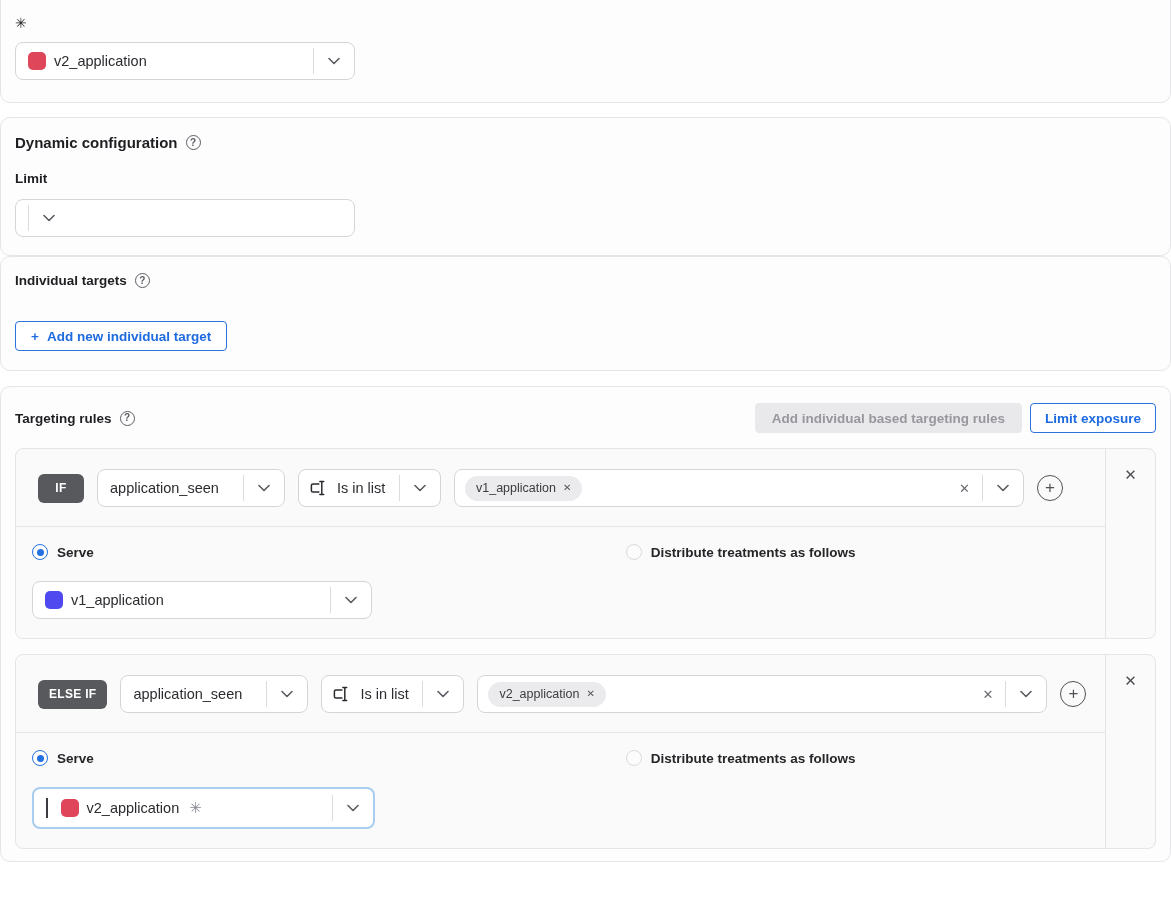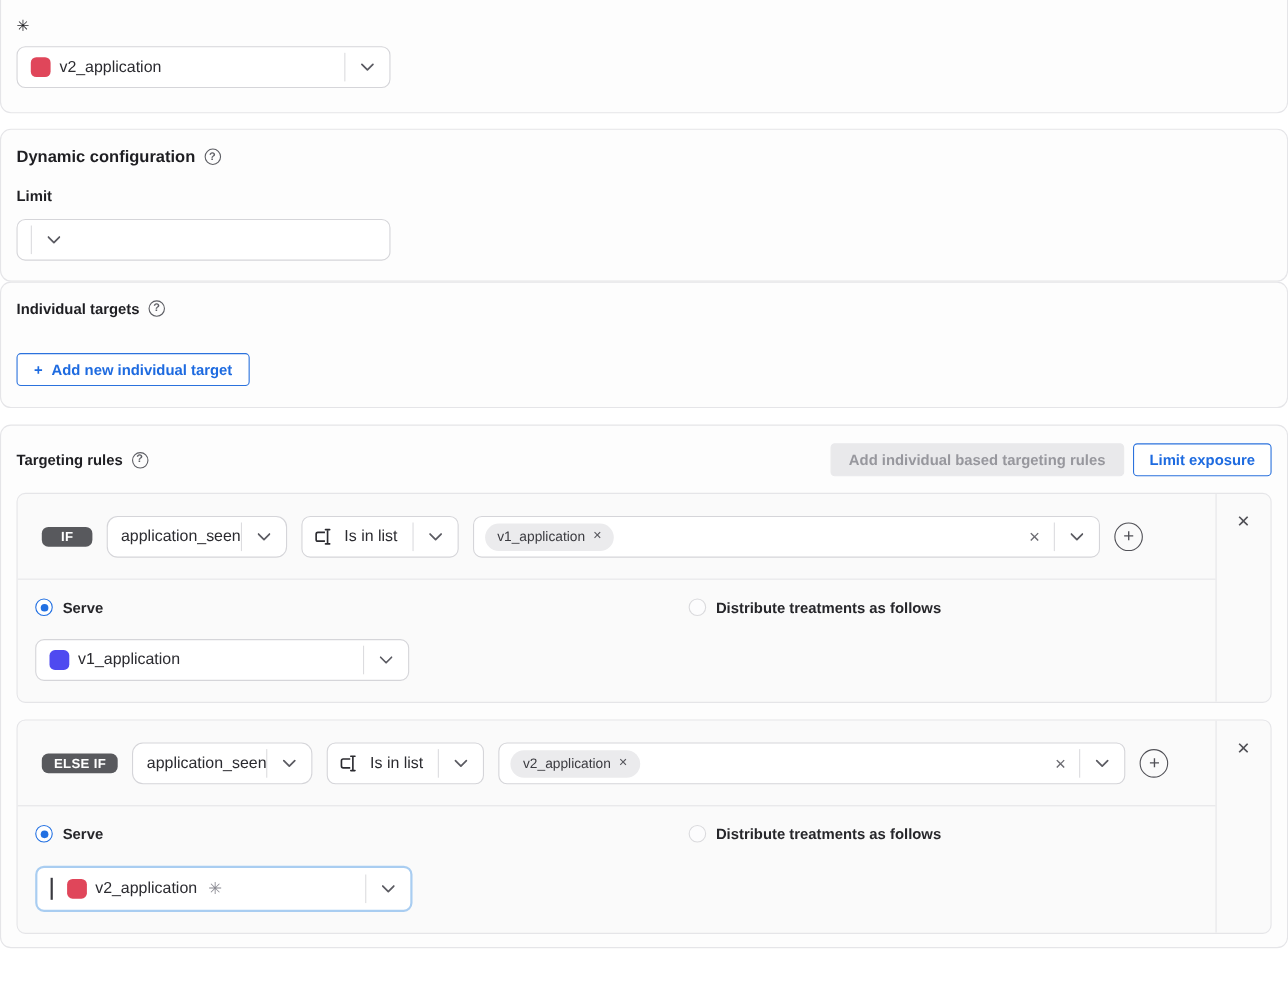--- a/index.html
+++ b/index.html
@@ -45,24 +45,24 @@
 
   .rule-card { margin-top:15px; background:#fafafa; border:1px solid #e5e5e8; border-radius:8px;
     display:flex; align-items:stretch; overflow:hidden; }
   .rule-main { flex:1; min-width:0; }
   .rule-side { flex:0 0 50px; border-left:1px solid #e5e5e8; display:flex; justify-content:center;
     padding-top:18px; }
   .close-x { font-size:15px; color:#4f4f55; line-height:1; cursor:pointer; }
 
   .cond-row { display:flex; align-items:center; gap:13px; padding:20px 14px 19px 22px;
     border-bottom:1px solid #e5e5e8; }
-  .badge { height:18px; min-width:46px; padding:0 11px; background:#58595d; border-radius:6px; color:#fff;
+  .badge { height:29px; min-width:46px; padding:0 11px; background:#58595d; border-radius:6px; color:#fff;
     font-size:12px; font-weight:bold; display:inline-flex; align-items:center; justify-content:center;
     letter-spacing:.3px; white-space:nowrap; }
-  .dd-attr { width:164px;border-radius:10px; }
+  .dd-attr { width:188px; }
   .dd-matcher { width:143px; padding-left:10px; }
   .matcher-icon { display:flex; align-items:center; }
   .tag-input { width:570px; height:38px; background:#fff; border:1px solid #d5d5d9; border-radius:8px;
     display:flex; align-items:center; padding-left:10px; }
   .chip { height:25px; background:#ebebed; border-radius:13px; padding:0 11px; display:inline-flex;
     align-items:center; gap:7px; font-size:12.5px; color:#3b3b40; }
   .chip-x { font-size:10px; color:#55555b; cursor:pointer; line-height:1; }
   .clear-x { font-size:13px; color:#6c6c72; cursor:pointer; padding:0 12px; line-height:1; }
   .plus-btn { width:26px; height:26px; border:1.4px solid #515157; border-radius:50%; color:#515157;
     font-size:17px; font-weight:400; display:inline-flex; align-items:center; justify-content:center;

